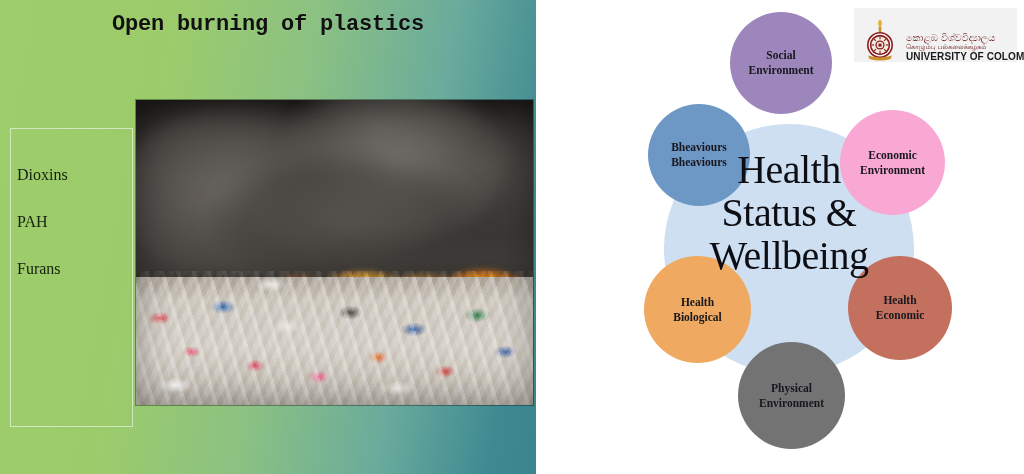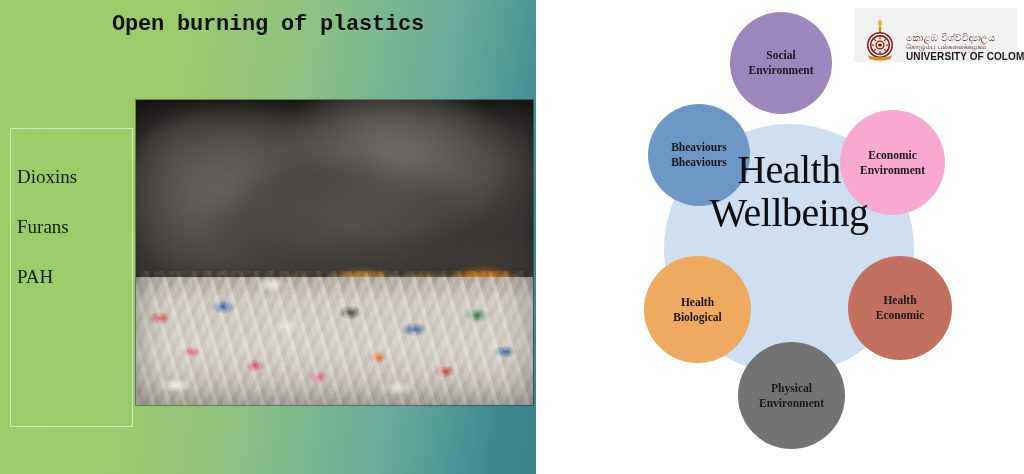--- a/index.html
+++ b/index.html
@@ -58,21 +58,21 @@
     left: 10px;
     top: 128px;
     width: 123px;
     height: 299px;
     border: 1px solid rgba(255,255,255,0.55);
     box-sizing: border-box;
     padding: 38px 0 0 6px;
   }
   .pollutant-item {
     font-family: "Liberation Serif", "DejaVu Serif", serif;
-    font-size: 19px;
+    font-size: 16px;
     line-height: 1.0;
     color: #15200f;
     margin-bottom: 31px;
     white-space: nowrap;
   }
   .pollutant-item.wrap {
     white-space: normal;
     line-height: 1.55;
   }
 
@@ -273,22 +273,22 @@
 <body>
 
 <div class="stage">
 
   <div class="left-slide">
 
     <div class="slide-title">Open burning of plastics</div>
 
     <div class="pollutant-box">
       <div class="pollutant-item">Dioxins</div>
+      <div class="pollutant-item">PAH</div>
       <div class="pollutant-item">Furans</div>
-      <div class="pollutant-item">PAH</div>
     </div>
 
     <div class="burn-photo" title="Open burning of a plastic waste dump with thick black smoke and flames">
       <div class="ph-sky"></div>
       <div class="ph-smoke1"></div>
       <div class="ph-smoke2"></div>
       <div class="ph-smoke3"></div>
       <div class="ph-fire2"></div>
       <div class="ph-fire"></div>
       <div class="ph-ground"></div>
@@ -296,20 +296,21 @@
       <div class="ph-trash2"></div>
       <div class="ph-vign"></div>
     </div>
   </div>
 
   <div class="right-slide">
 
     <div class="center-bubble" style="background: rgb(205, 223, 241);"></div>
     <div class="center-text">
       <div>Health</div>
+      <div>Status &amp;</div>
       <div>Wellbeing</div>
     </div>
 
     <div class="bubble b-social" style="background: rgb(156, 134, 188);">
       <span>
         <span>Social</span><br>
         <span>Environment</span>
       </span>
     </div>
 

